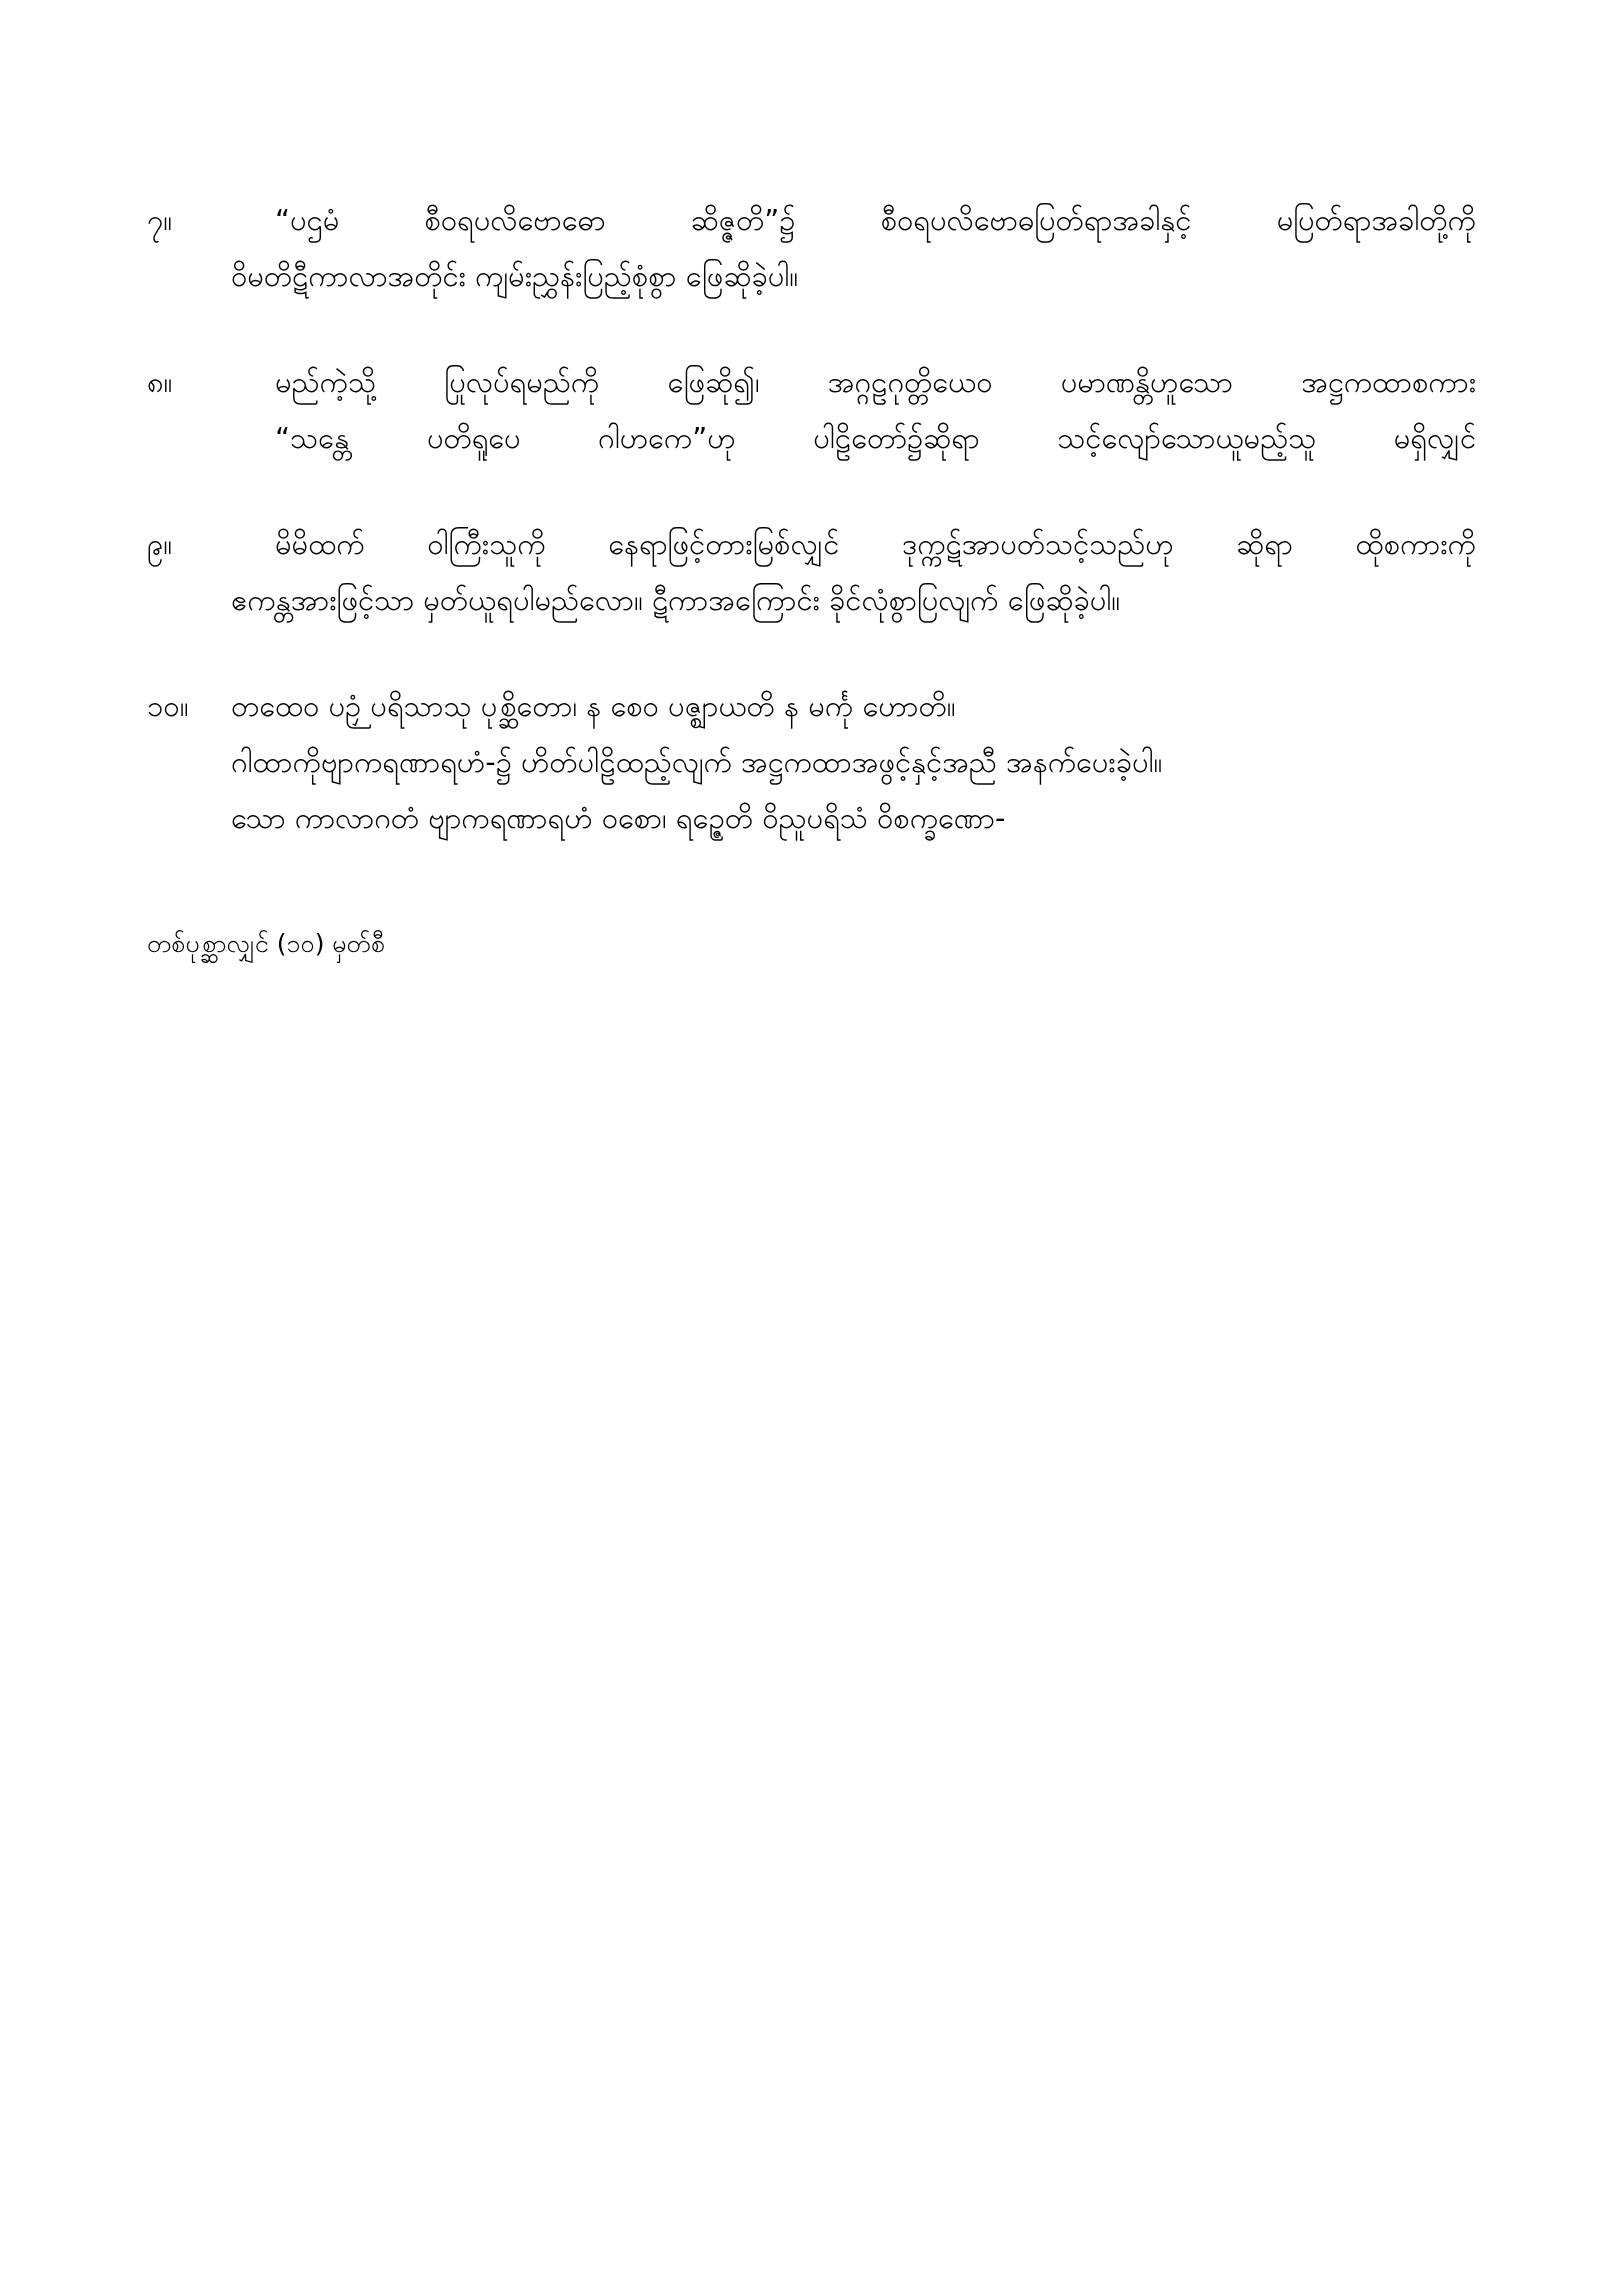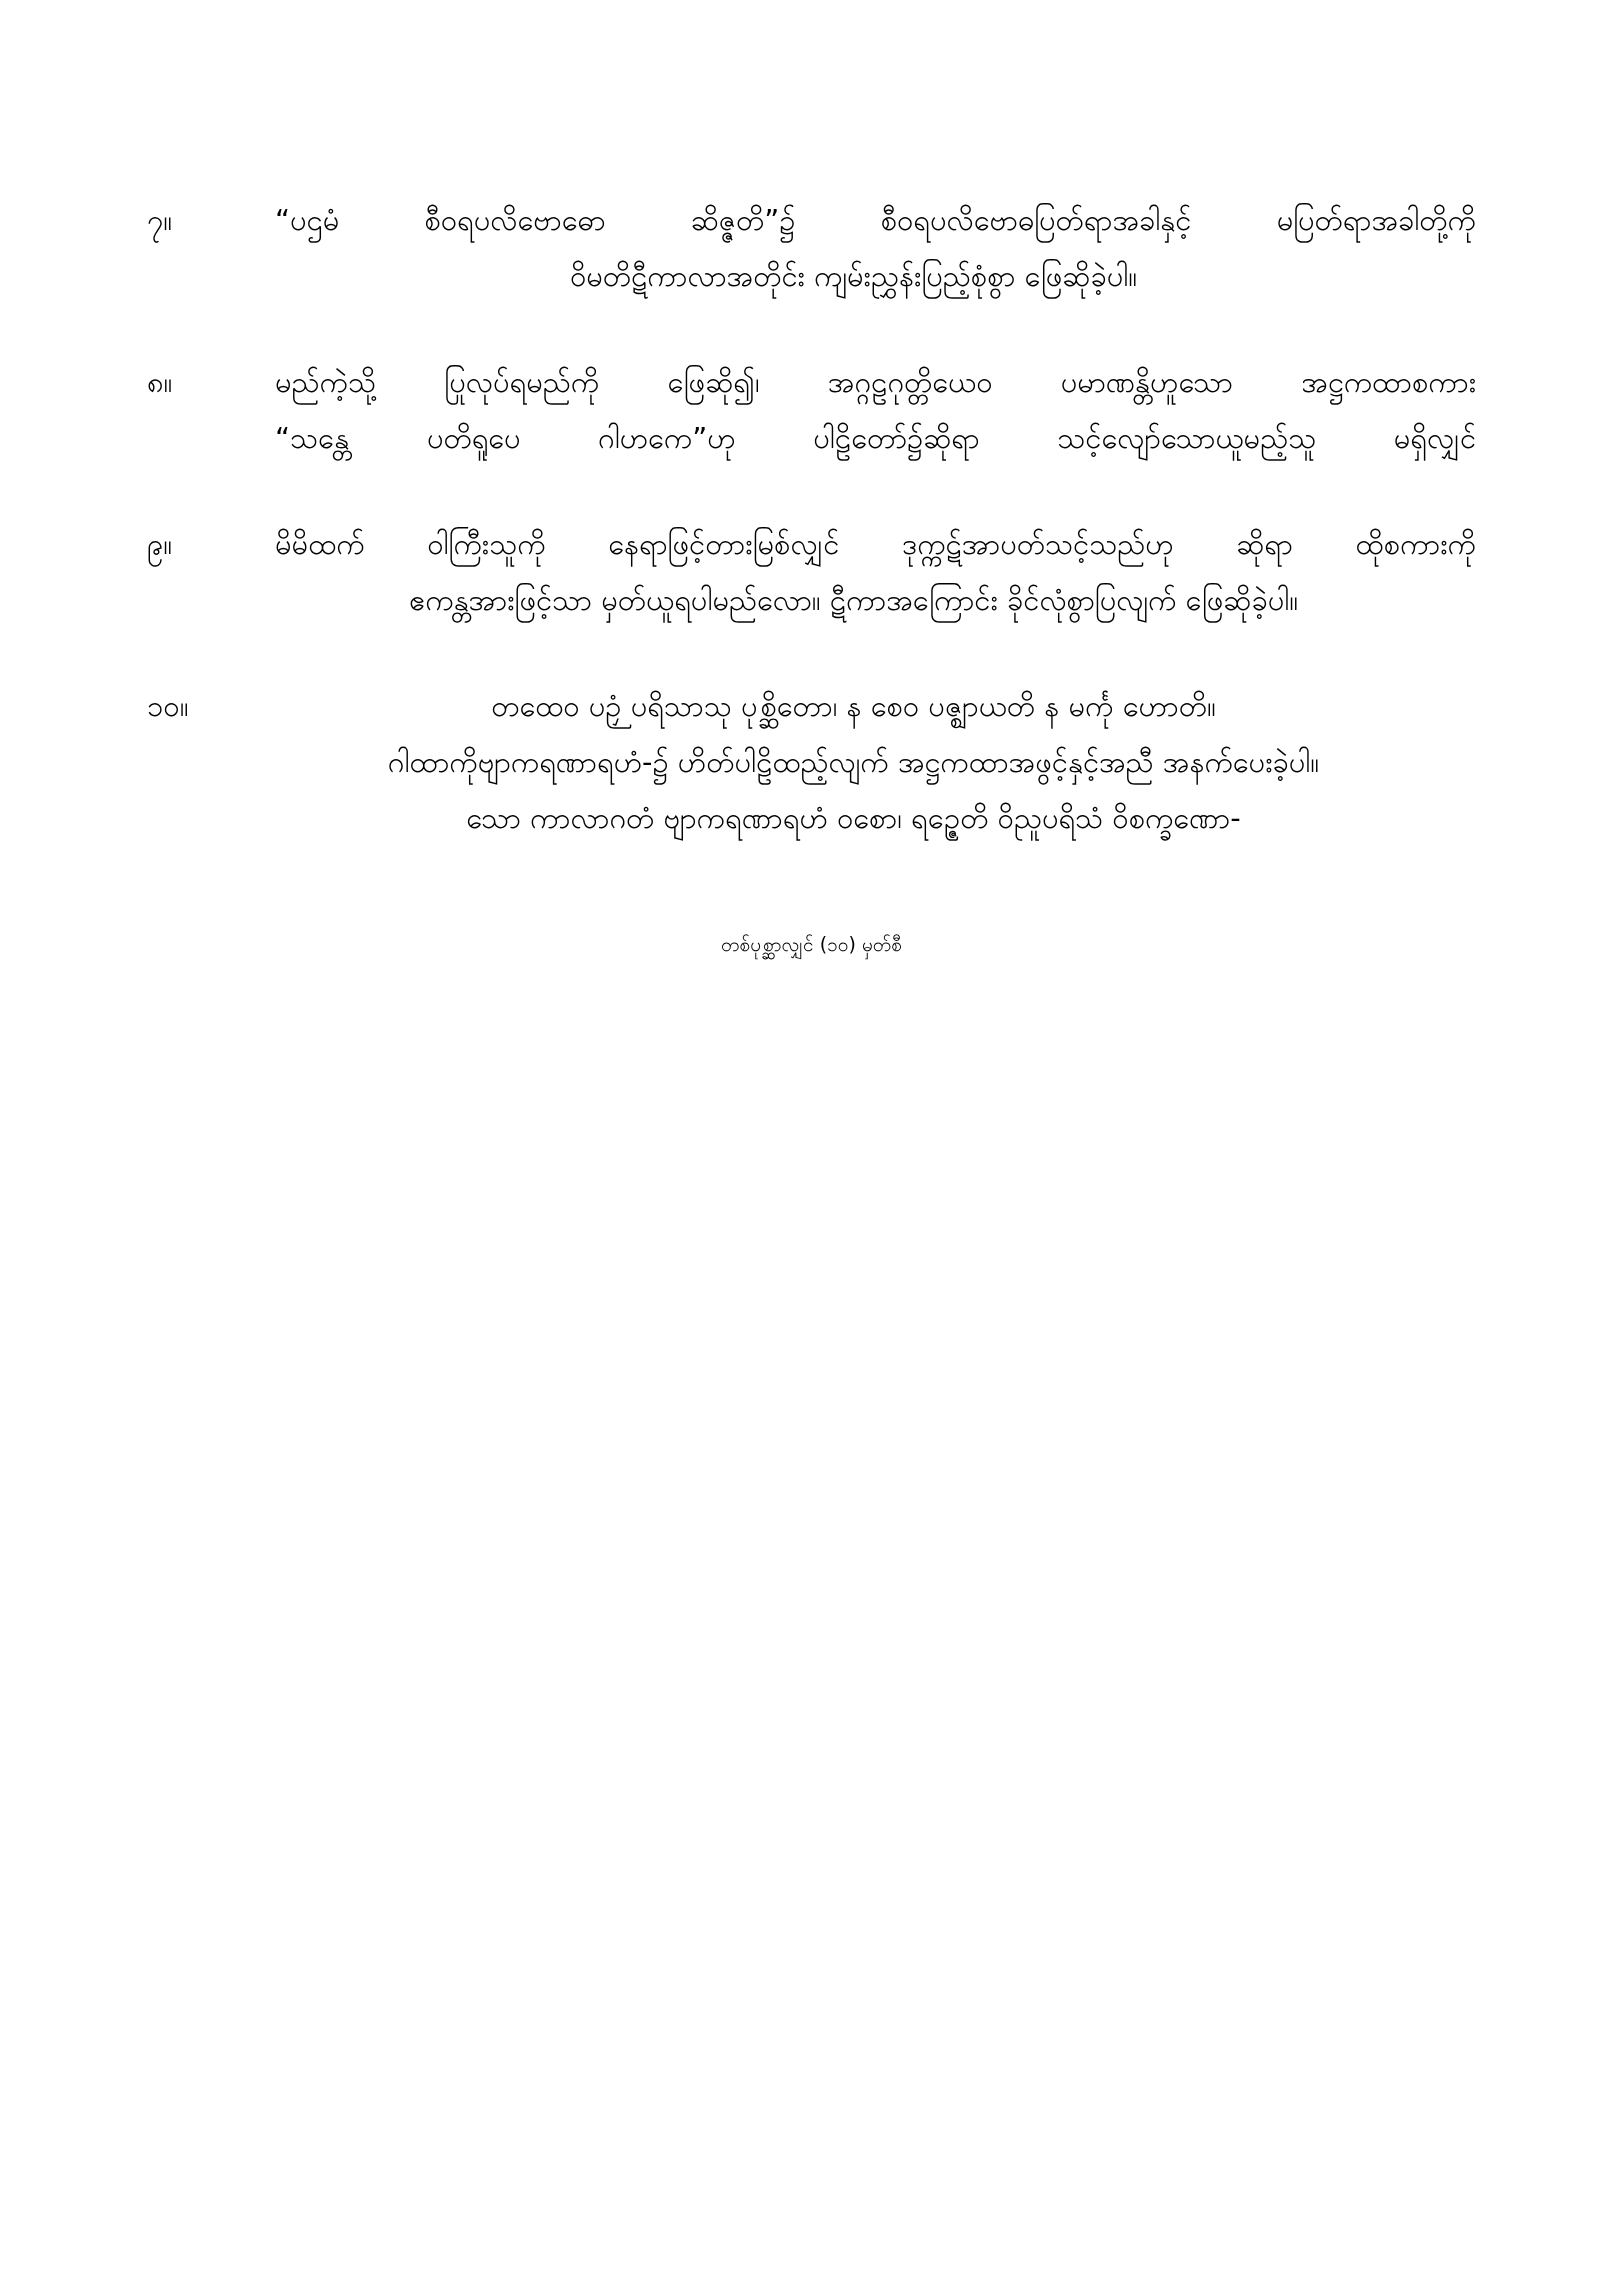--- a/index.html
+++ b/index.html
@@ -39,26 +39,26 @@
     font-size: 29px;
     line-height: 56px;
   }
   
   .q-line.just {
     text-align: justify;
     text-align-last: justify;
     margin-left: 44px;
   }
   .q-line.last {
-    text-align: center;
+    text-align: left;
   }
   .marks-note {
     margin-top: 70px;
-    text-align: center;
-    font-size: 19px;
+    text-align: left;
+    font-size: 25px;
     line-height: 56px;
   }
 </style>
 </head>
 <body>
 
 <div class="page">
 
   <div class="q-item">
     <div class="q-num">၇။</div>

